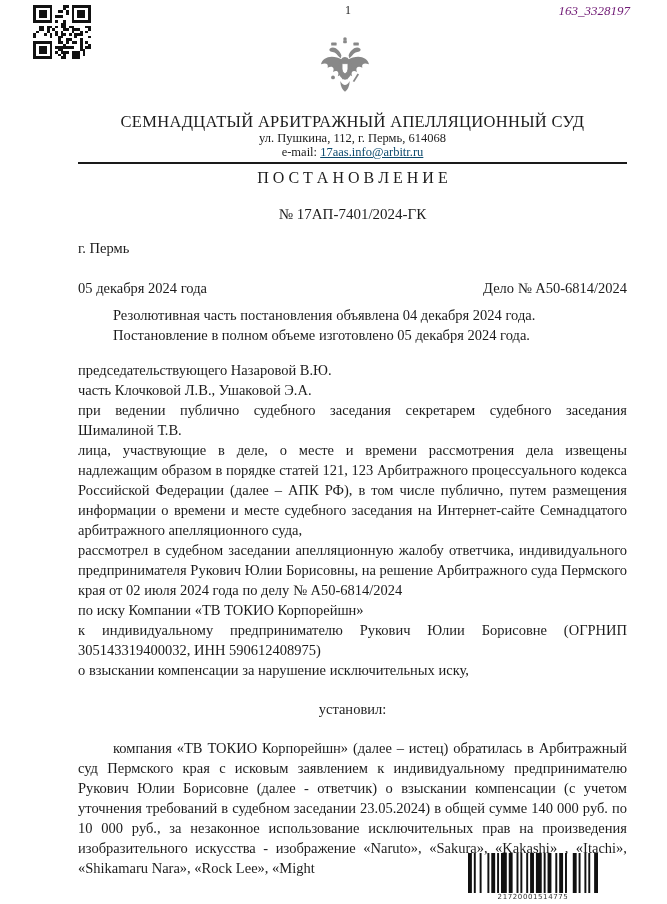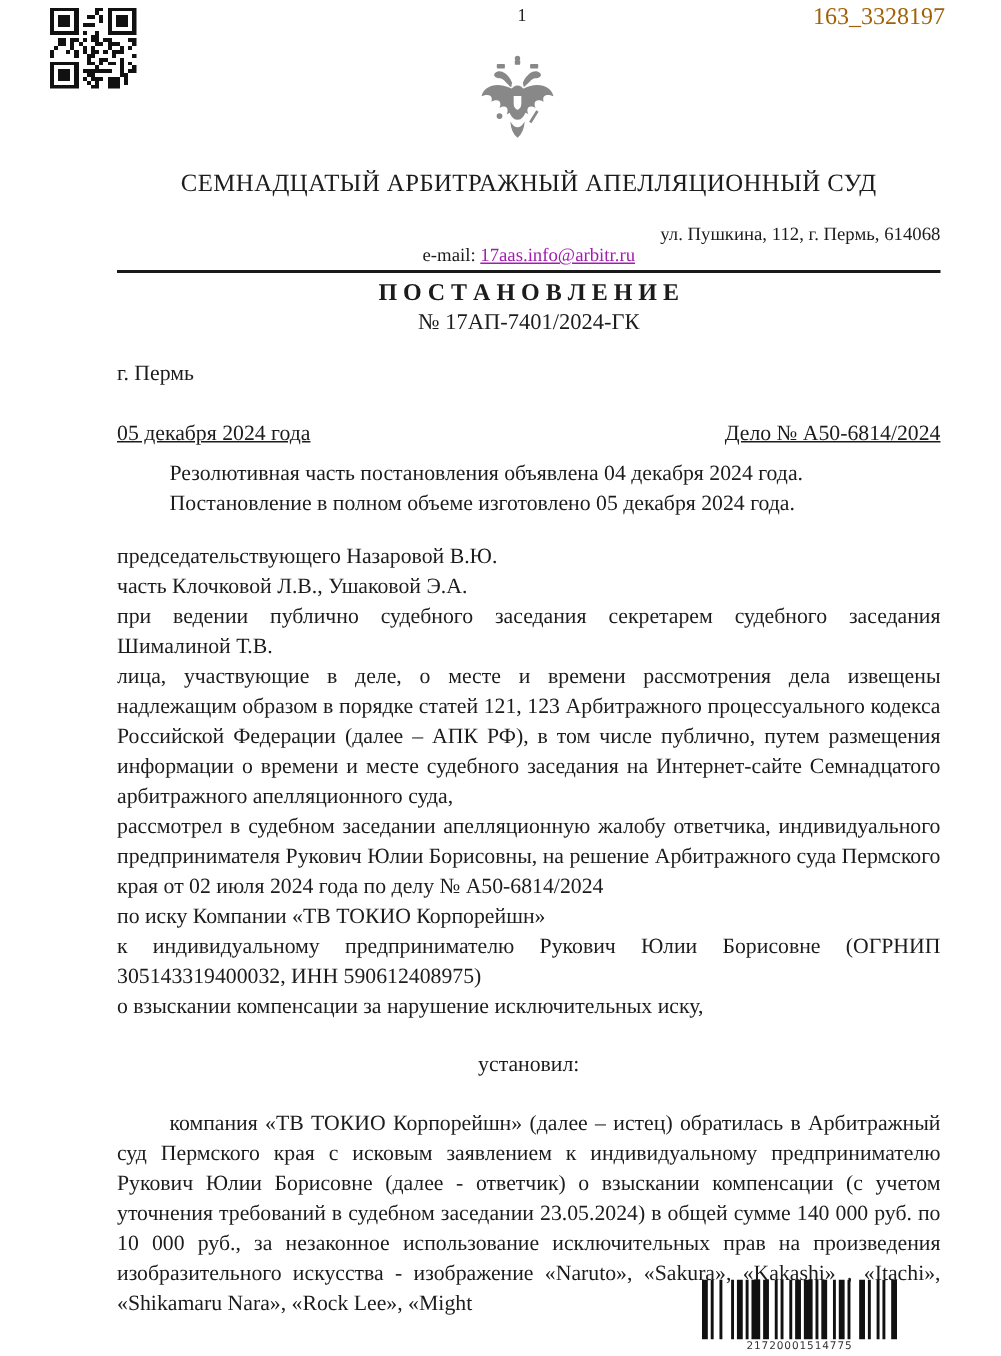--- a/index.html
+++ b/index.html
@@ -3,36 +3,36 @@
 <meta charset="utf-8">
 <style>
   html,body{margin:0;padding:0;}
   body{
     width:667px;height:904px;background:#ffffff;overflow:hidden;position:relative;
     font-family:"Liberation Serif", serif;color:#1c1c1c;
     -webkit-font-smoothing:antialiased;
   }
   
   .page-num{position:absolute;top:3px;left:345px;font-size:12px;color:#222;}
-  .doc-id{position:absolute;top:3px;right:37px;font-size:16px;color:#a16207;}
+  .doc-id{position:absolute;top:3px;right:37px;font-size:13px;color:#701a75;font-style:italic;}
   .qr{position:absolute;top:5px;left:33px;width:58px;height:54px;}
   .qr svg{width:100%;height:100%;shape-rendering:crispEdges;}
   .emblem{position:absolute;top:36px;left:345px;transform:translateX(-50%);width:54px;height:68px;opacity:.82;}
   
   .content{padding:112px 40px 0 78px;}
   .court-name{text-align:center;font-weight:normal;font-size:16.5px;letter-spacing:.3px;line-height:19px;}
-  .addr{text-align:right;font-size:12.5px;line-height:14px;margin-top:18px;}
+  .addr{text-align:center;font-size:12.5px;line-height:14px;margin-top:0;}
   .email-line{text-align:center;font-size:12.5px;line-height:14px;}
-  .email-link{color:#a21caf;text-decoration:underline;cursor:pointer;}
+  .email-link{color:#0c4a6e;text-decoration:underline;cursor:pointer;}
   .rule{border:none;border-top:2px solid #1a1a1a;margin:3px 0 4px 0;}
-  .doc-type{text-align:center;font-weight:bold;font-size:16px;line-height:19px;}
-  .doc-number{text-align:center;font-size:15px;line-height:18px;margin-top:1px;}
+  .doc-type{text-align:center;font-weight:normal;font-size:16px;line-height:19px;}
+  .doc-number{text-align:center;font-size:15px;line-height:18px;margin-top:18px;}
   
   .city{font-size:14.5px;margin-top:17px;}
-  .date-row{display:flex;justify-content:space-between;font-size:14.5px;margin-top:23px;text-decoration:underline;}
+  .date-row{display:flex;justify-content:space-between;font-size:14.5px;margin-top:23px;}
   .intro{margin-top:8px;}
   .para{font-size:14.5px;line-height:20px;margin:0;}
   .para.indent{text-indent:35px;}
   .para.justify{text-align:justify;}
   .para.center{text-align:center;text-indent:0;}
   .para.gap-both{margin-top:19px;margin-bottom:19px;}
   .body-block{margin-top:15px;}
   
   .barcode-wrap{position:absolute;left:468px;top:853px;width:130px;text-align:center;}
   .barcode-wrap svg{width:130px;height:40px;display:block;}

